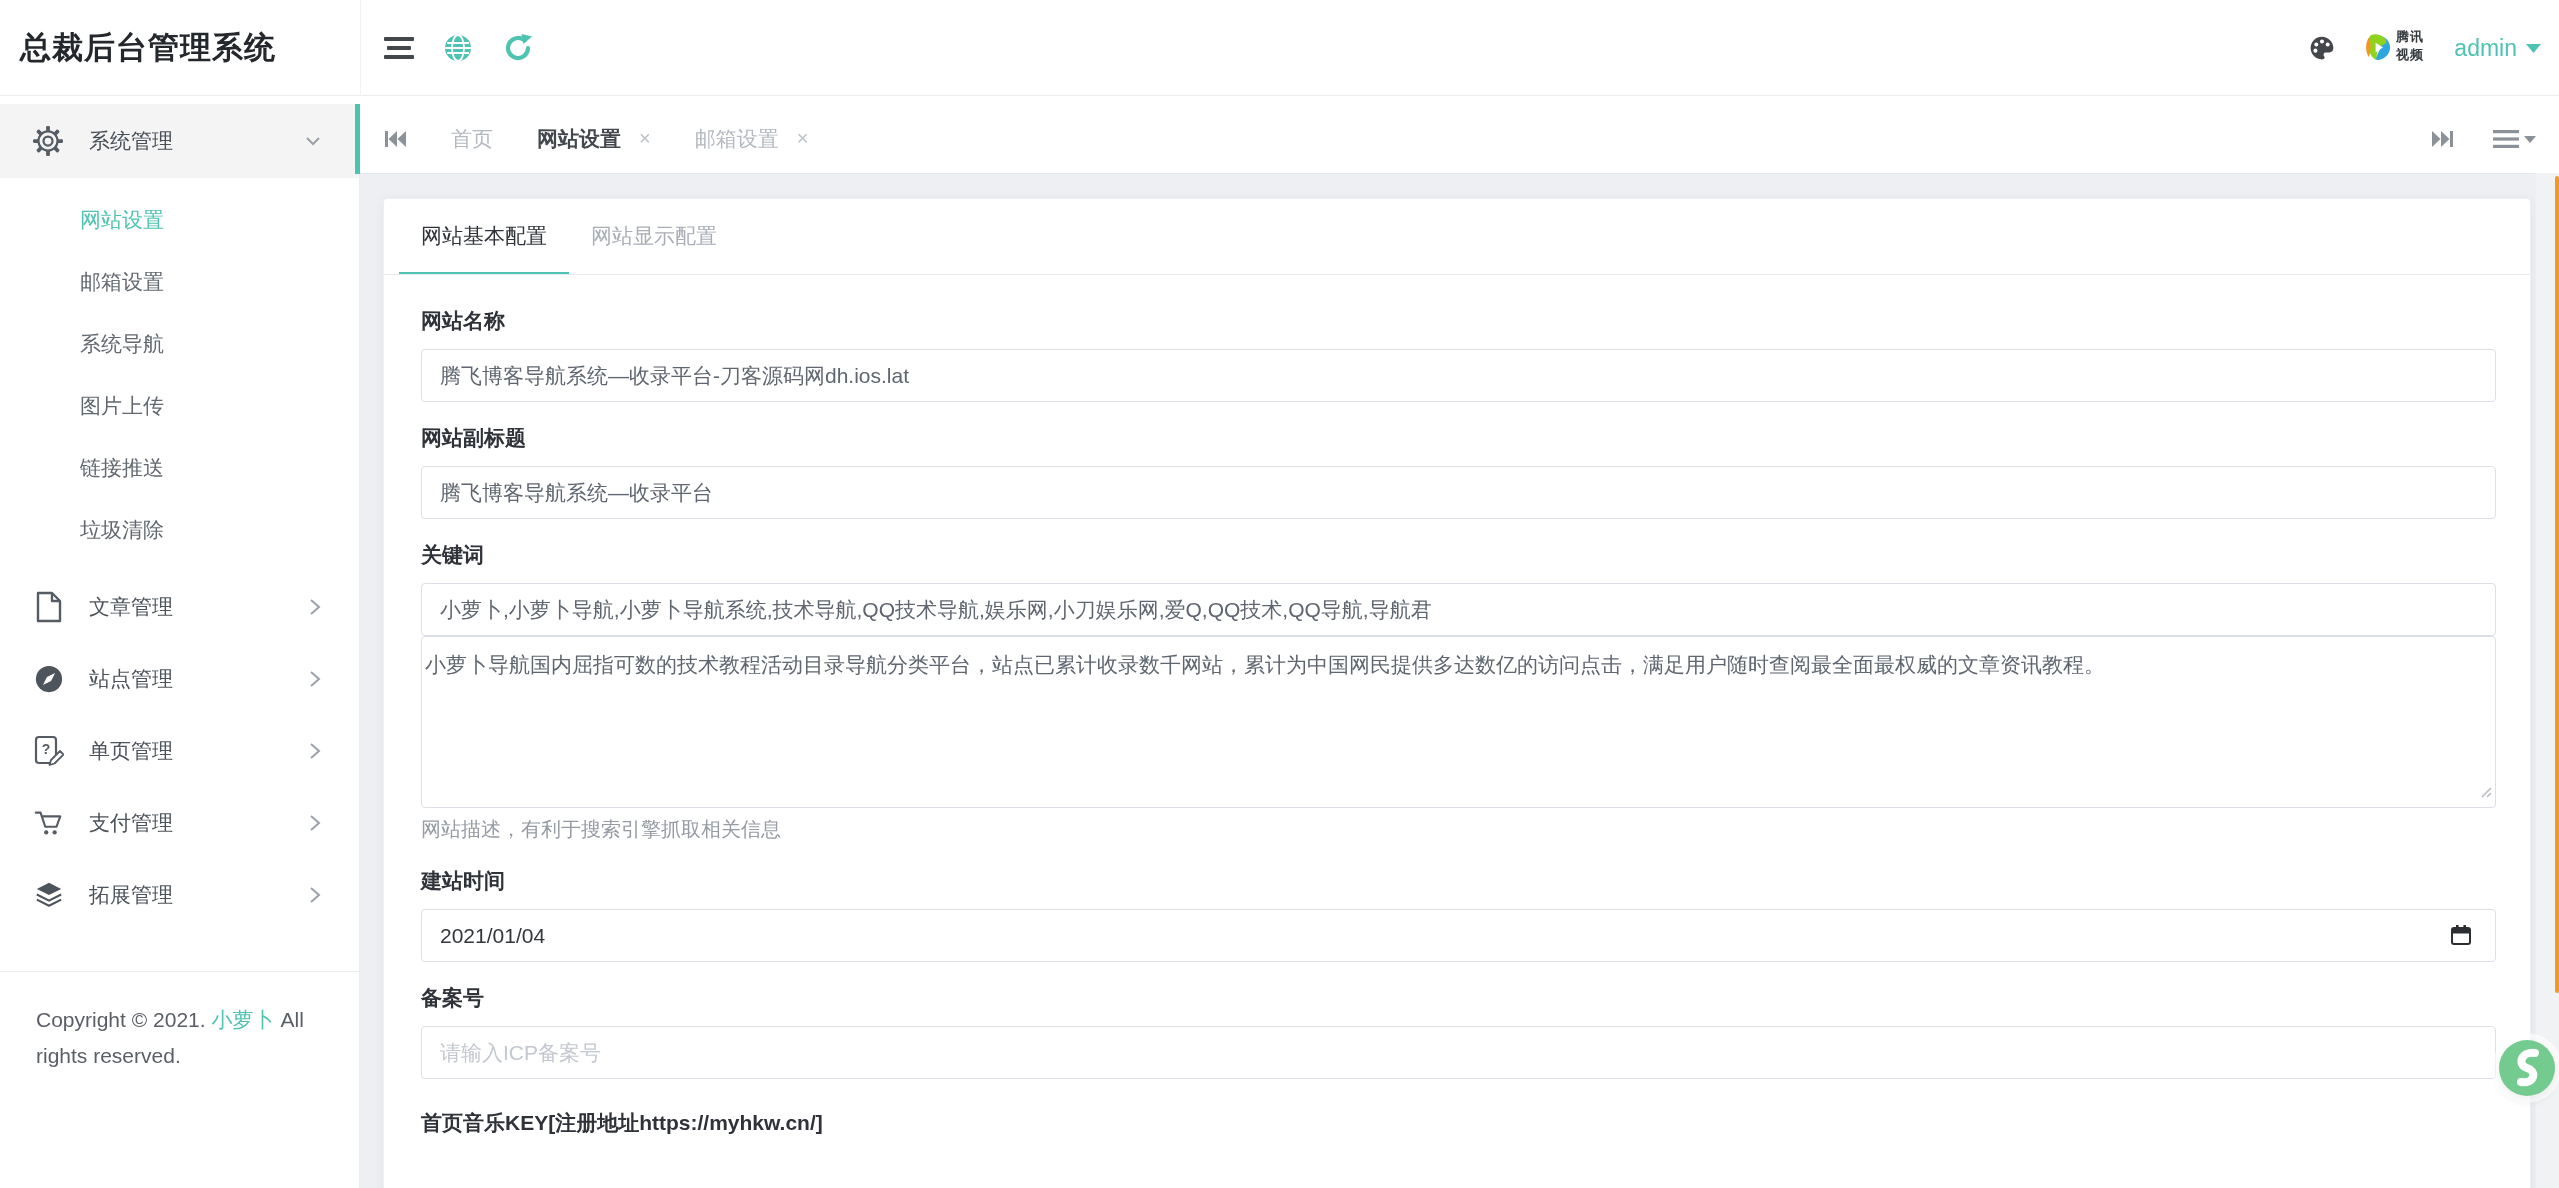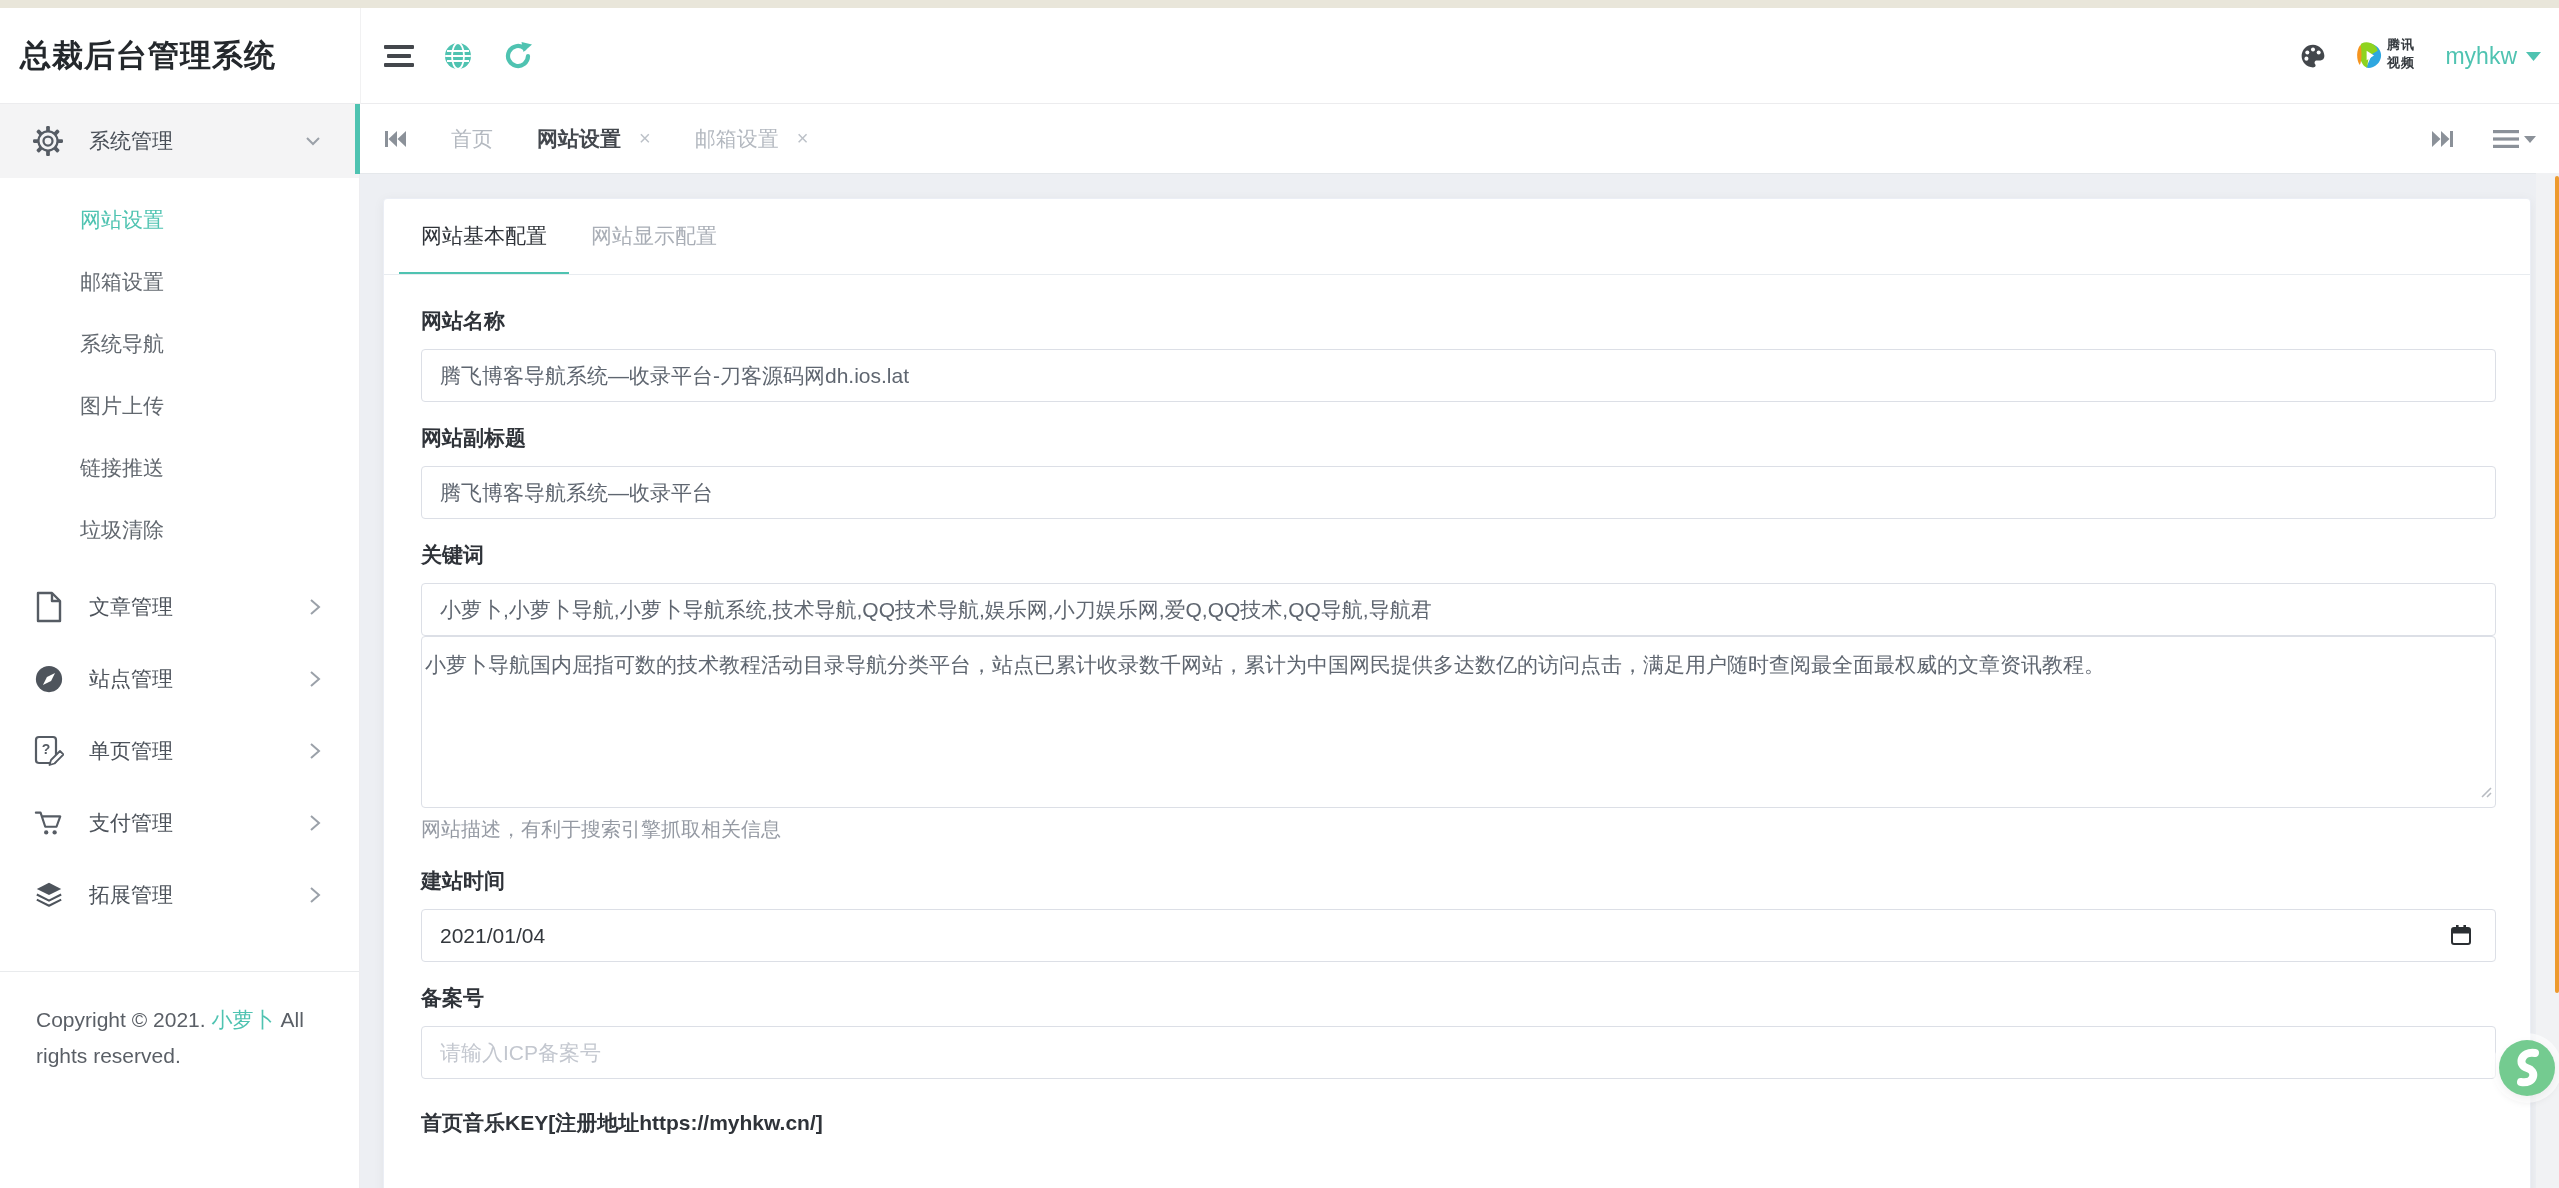--- a/index.html
+++ b/index.html
@@ -3,21 +3,21 @@
 <meta charset="utf-8">
 <style>
   * { margin:0; padding:0; box-sizing:border-box; }
   html,body { background:#fff; font-family:"Liberation Sans","DejaVu Sans",sans-serif; }
   #root { position:relative; width:2559px; height:1188px; overflow:hidden; background:#fff; }
 
   
   .topstrip { position:absolute; left:0; top:0; width:2559px; height:8px; background:#e9e6da; }
 
   
-  header { position:absolute; left:0; top:8px; width:2559px; height:96px; background:#fff; border-bottom:1px solid #ececee; }
+  header { position:absolute; left:0; top:0; width:2559px; height:96px; background:#fff; border-bottom:1px solid #ececee; }
   .logo { position:absolute; left:20px; top:0; height:96px; line-height:96px; font-family:"Liberation Serif","DejaVu Serif",serif; font-weight:900; font-size:31px; color:#24282c; letter-spacing:1px; white-space:nowrap; }
   .hdr-sep { position:absolute; left:360px; top:0; width:1px; height:96px; background:#f1f1f2; }
   .hdr-left { position:absolute; left:384px; top:0; height:96px; display:flex; align-items:center; gap:28px; }
   .hicon { display:inline-flex; align-items:center; justify-content:center; cursor:pointer; }
   .hamburger { display:inline-flex; flex-direction:column; gap:5px; }
   .hamburger span { display:block; height:4px; background:#43474c; border-radius:1px; }
   .hamburger .b1,.hamburger .b3 { width:30px; }
   .hamburger .b2 { width:24px; }
   .hdr-right { position:absolute; right:18px; top:0; height:96px; display:flex; align-items:center; gap:26px; }
   .tv-logo { display:flex; align-items:center; width:66px; cursor:pointer; }
@@ -124,21 +124,21 @@
       <span class="tv-logo">
         <svg width="58" height="54" viewBox="0 0 64 60">
           <path d="M30 5 C52 9 61 29 47 45 C39 53 30 54 25 52 L36 28 Z" fill="#2ea7e0"></path>
           <path d="M16 6 C30 0 45 8 47 20 L30 30 L27 52 C13 48 8 18 16 6 Z" fill="#8fd31f"></path>
           <path d="M14 9 C6 18 6 38 13 47 C17 40 17 16 14 9 Z" fill="#f6941e"></path>
           <polygon points="26,20 26,38 40,29" fill="#fff"></polygon>
         </svg>
         <span class="tv-caption">腾讯视频</span>
       </span>
       <span class="user">
-        <span class="uname">myhkw</span>
+        <span class="uname">admin</span>
         <svg width="15" height="9" viewBox="0 0 15 9">
           <polygon points="0,0 15,0 7.5,9" fill="#4fc3b1"></polygon>
         </svg>
       </span>
     </div>
   </header>
 
   <aside>
     <div class="menu-group">
       <svg width="30" height="30" viewBox="0 0 32 32">

